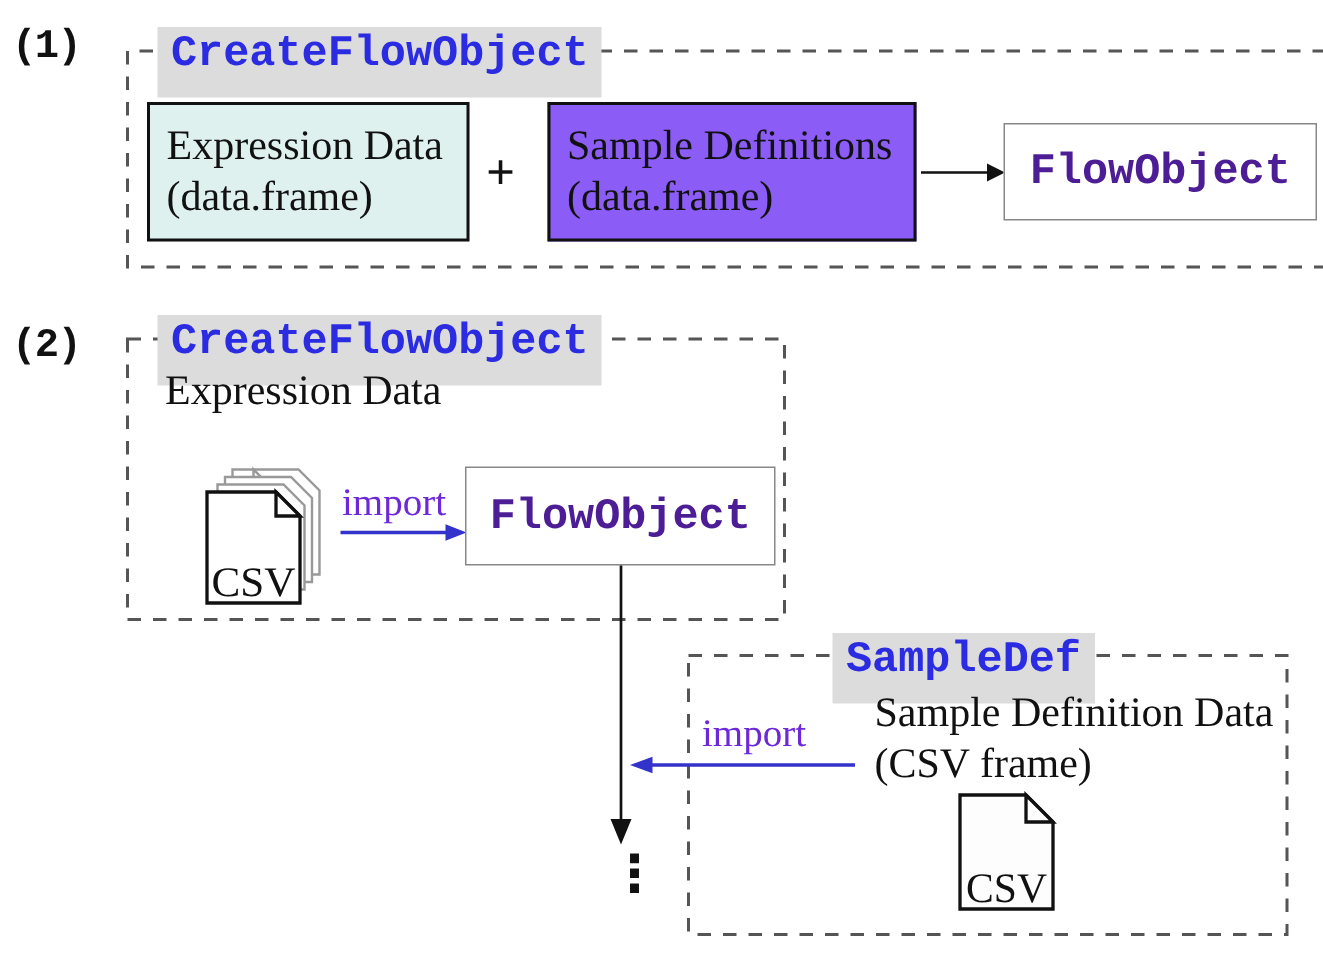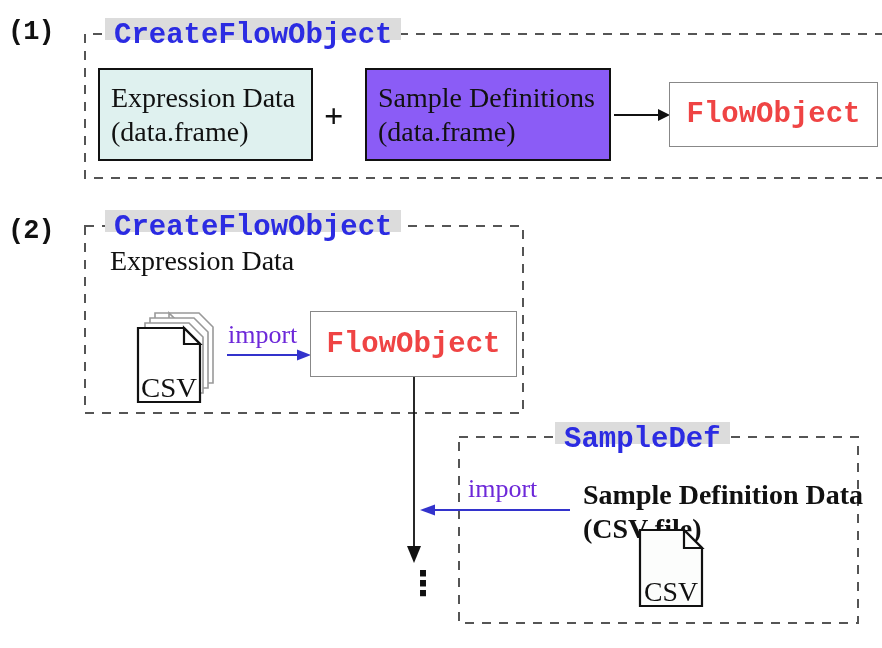--- a/index.html
+++ b/index.html
@@ -7,34 +7,34 @@
     position:relative; width:882px; height:648px; background:#ffffff;
     overflow:hidden; font-family:"Liberation Serif", serif; color:#111;
   }
   .sec-label {
     position:absolute; font-family:"Liberation Mono", monospace;
     font-weight:700; font-size:27px; color:#111; letter-spacing:-1px;
   }
   .code-header {
     position:absolute; background:#dcdcdc; color:#2b2be2;
     font-family:"Liberation Mono", monospace; font-weight:700;
-    font-size:29px; line-height:35px; height:22px; padding:0 9px;
+    font-size:29px; line-height:35px; height:47px; padding:0 9px;
     white-space:nowrap;
   }
   .data-box {
     position:absolute; border:2px solid #111; box-sizing:border-box;
     font-size:28px; line-height:34px; padding:11px 0 0 11px; white-space:nowrap;
   }
   .box-cyan  { background:#dff1ef; }
   .box-green { background:#8b5cf6; }
   .flow-box {
     position:absolute; background:#fff; border:1.5px solid #888;
     box-sizing:border-box; display:flex; align-items:center; justify-content:center;
     font-family:"Liberation Mono", monospace; font-weight:700; font-size:29px;
-    color:#ef4444; white-space:nowrap;
+    color:#4c1d95; white-space:nowrap;
   }
   .plus-sign {
     position:absolute; font-size:34px; font-weight:700; line-height:1;
     font-family:"Liberation Serif", serif;
   }
   .serif-text {
     position:absolute; font-size:28px; line-height:34px; color:#111; white-space:nowrap;
   }
   .import-label {
     position:absolute; font-size:26px; line-height:28px; color:#6d28d9; white-space:nowrap;
@@ -125,23 +125,23 @@
   </svg>
 
   <div class="ellipsis" style="left:406px; top:566px;">⋮</div>
 
   <svg style="left:458px; top:436px;" width="402" height="189">
     <rect x="1" y="1" width="399" height="186" fill="none" stroke="#555" stroke-width="2" stroke-dasharray="9 8"></rect>
   </svg>
 
   <div class="code-header" style="left:555px; top:422px;">SampleDef</div>
 
-  <div class="serif-text" style="left:583px; top:478px;font-weight:bold;">
+  <div class="serif-text" style="left:583px; top:459px;">
     <div>Sample Definition Data</div>
-    <div>(CSV file)</div>
+    <div>(CSV frame)</div>
   </div>
 
   <div class="import-label" style="left:468px; top:475px;">import</div>
 
   <svg style="left:420px; top:501px;" width="150" height="18">
     <polygon points="0,9 15,3.5 15,14.5" fill="#3333cc"></polygon>
     <line x1="14" y1="9" x2="150" y2="9" stroke="#3333cc" stroke-width="2.2"></line>
   </svg>
 
   <svg style="left:638px; top:528px;" width="68" height="82" viewBox="0 0 68 82">

